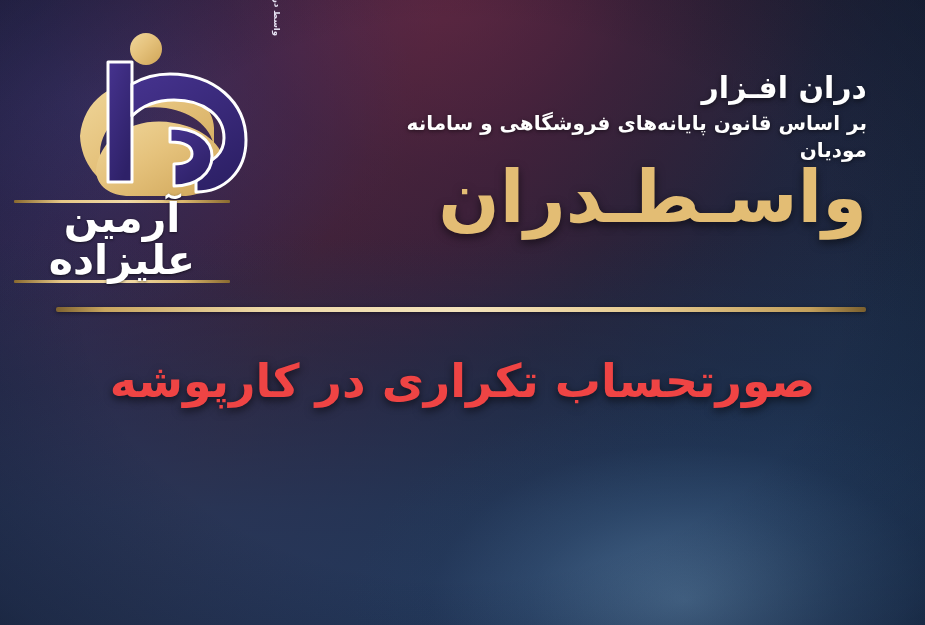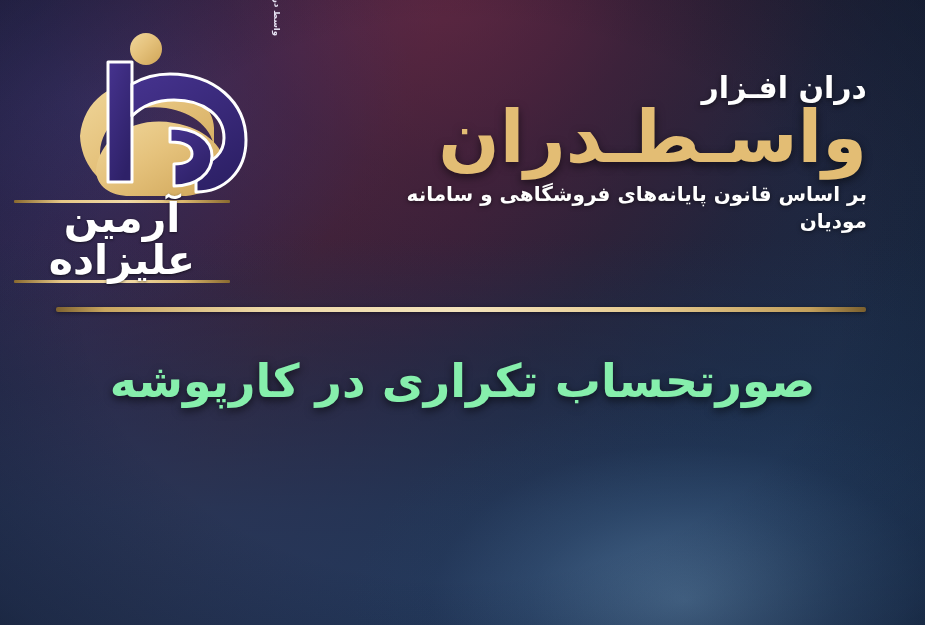--- a/index.html
+++ b/index.html
@@ -186,21 +186,21 @@
     box-shadow: 0 1px 4px rgba(0, 0, 0, 0.45);
   }
 
   
   #headline {
     position: absolute;
     left: 0;
     right: 0;
     top: 352px;
     text-align: center;
-    color: #86efac;
+    color: #ef4444;
     font-size: 46px;
     font-weight: 700;
     line-height: 1.3;
     letter-spacing: 0.5px;
     text-shadow: 0 3px 9px rgba(0, 0, 0, 0.6);
     padding: 0 70px;
   }
 </style>
 </head>
 <body>
@@ -274,21 +274,21 @@
   </div>
 
   <div id="author-plate">
     <div class="plate-rule top"></div>
     <div id="author-name">آرمین علیزاده</div>
     <div class="plate-rule bottom"></div>
   </div>
 
   <div id="title-stack">
     <div id="kicker">دران افـزار</div>
+    <div id="tagline">بر اساس قانون پایانه‌های فروشگاهی و سامانه مودیان</div>
     <div id="brand">واسـطـدران</div>
-    <div id="tagline">بر اساس قانون پایانه‌های فروشگاهی و سامانه مودیان</div>
   </div>
 
   <div id="divider"></div>
 
   <div id="headline">صورتحساب تکراری در کارپوشه</div>
 
 </div>
 
 </body></html>

